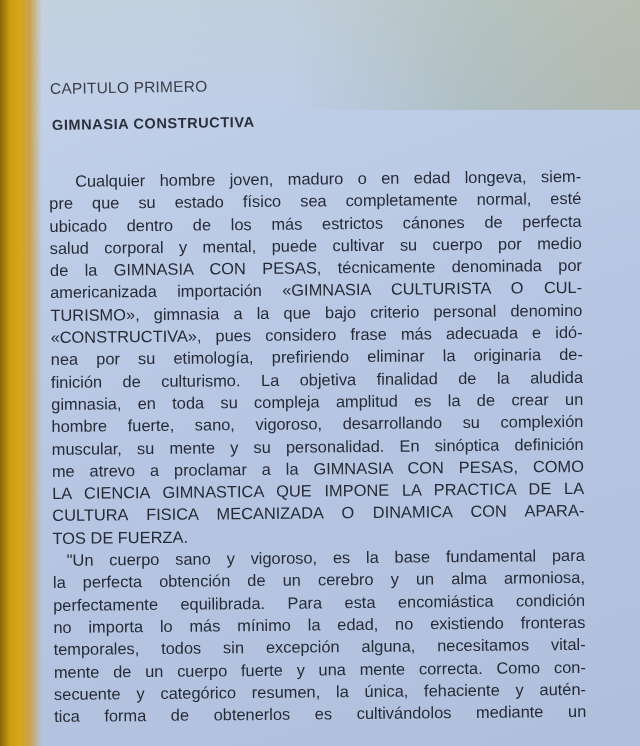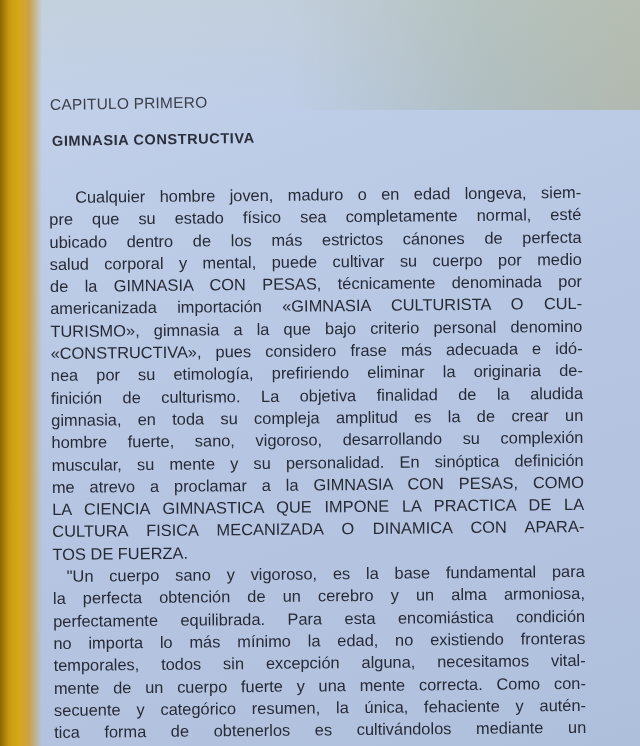--- a/index.html
+++ b/index.html
@@ -16,21 +16,21 @@
     .top-tint2 {
       position: absolute; left: 0; top: 0; width: 640px; height: 110px;
       background: linear-gradient(180deg, rgba(190,200,180,0.25) 0%, rgba(0,0,0,0) 100%);
       pointer-events: none;
     }
     .binding {
       position: absolute; left: 0; top: 0; width: 42px; height: 746px;
       background: linear-gradient(90deg, #8a6608 0%, #c89a10 22%, #d6a819 45%, #c9a24a 70%, rgba(200,200,210,0) 100%);
     }
     .page {
-      position: absolute; left: 0; top: 16px; width: 640px; height: 598px;
+      position: absolute; left: 0; top: 0; width: 640px; height: 598px;
       color: #2a2d38;
     }
     .chapter {
       position: absolute; left: 50px; top: 80px;
       font-size: 15.5px; letter-spacing: 0.2px; color: #3a3e4a;
       transform: rotate(-0.9deg); transform-origin: left center;
     }
     .title {
       position: absolute; left: 52px; top: 117px;
       font-size: 14.5px; font-weight: bold; letter-spacing: 0.6px; color: #2b2f3c;

